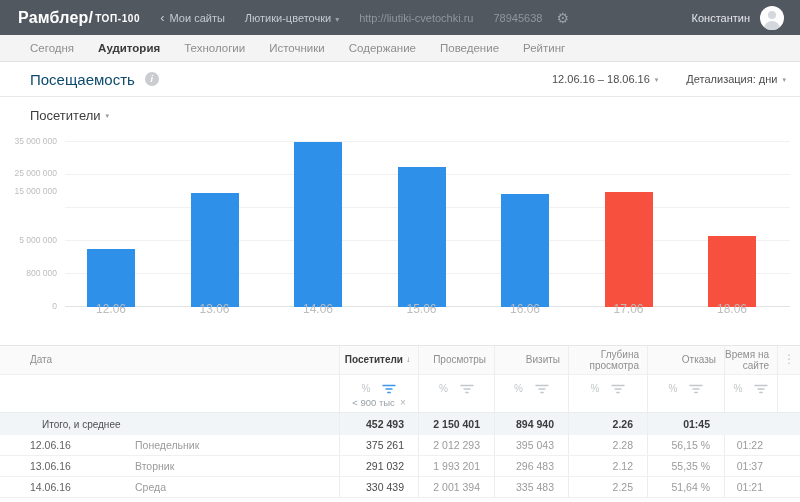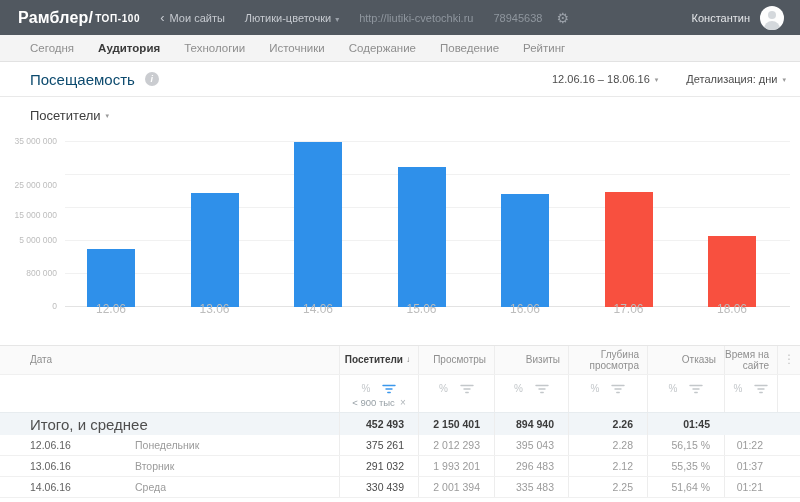--- a/index.html
+++ b/index.html
@@ -64,21 +64,21 @@
   .filter-row { height:37px; background:#fff; }
   .fcell { display:flex; flex-direction:column; align-items:center; }
   .ficons { display:flex; align-items:center; margin-top:8px; }
   .pct { font-size:10px; color:#c3c7ca; margin-right:12px; cursor:pointer; }
   .funnel { color:#c3c7ca; cursor:pointer; display:flex; }
   .funnel.active { color:#3b97ec; }
   .chip { display:flex; align-items:center; margin-top:3px; font-size:9.5px; color:#97a0a6; cursor:pointer; white-space:nowrap; }
   .chip-x { margin-left:5px; color:#b0b6ba; font-size:10px; }
 
   .totals { height:23px; background:#f1f5f8; border-top:1px solid #e7ecef; align-items:center; }
-  .totals-label { font-size:15px; color:#4e4e4e; padding-left:30px; display:flex; align-items:center; height:100%; }
+  .totals-label { font-size:10px; color:#4e4e4e; padding-left:42px; display:flex; align-items:center; height:100%; }
   .tval { display:flex; align-items:center; justify-content:flex-end; padding-right:14px; height:100%; font-size:10.5px; }
   .totals .tval { font-weight:bold; color:#3b3b3b; }
 
   .drow { height:21px; border-bottom:1px solid #f0f0f0; align-items:center; cursor:pointer; }
   .dcell-date { position:relative; height:100%; display:flex; align-items:center; }
   .d-date { font-size:10.5px; color:#616161; padding-left:30px; }
   .d-weekday { position:absolute; left:135px; font-size:10.5px; color:#9b9b9b; }
   .drow .tval { color:#9b9b9b; }
   .drow .tval.v-strong { color:#4a4a4a; }
 </style>
@@ -142,23 +142,23 @@
       <span class="caret2">▾</span>
     </div>
     <div class="plot" id="plot">
         <div class="gridline zero" style="top: 164px;"></div>
         <div class="ylabel" style="top: 159px; left: -63px;">0</div>
         <div class="gridline" style="top: 131px;"></div>
         <div class="ylabel" style="top: 126px; left: -63px;">800 000</div>
         <div class="gridline" style="top: 98px;"></div>
         <div class="ylabel" style="top: 93px; left: -63px;">5 000 000</div>
         <div class="gridline" style="top: 65px;"></div>
-        <div class="ylabel" style="top: 68px; left: -63px;">15 000 000</div>
+        <div class="ylabel" style="top: 44px; left: -63px;">15 000 000</div>
         <div class="gridline" style="top: 32px;"></div>
-        <div class="ylabel" style="top: 38px; left: -63px;">25 000 000</div>
+        <div class="ylabel" style="top: 26px; left: -63px;">25 000 000</div>
         <div class="gridline" style="top: -1px;"></div>
         <div class="ylabel" style="top: -6px; left: -63px;">35 000 000</div>
         <div class="bar" style="left: 22px; height: 58.1px; background: rgb(47, 144, 234);"></div>
         <div class="xlabel" style="left: 11px;">12.06</div>
         <div class="bar" style="left: 125.5px; height: 113.9px; background: rgb(47, 144, 234);"></div>
         <div class="xlabel" style="left: 114.5px;">13.06</div>
         <div class="bar" style="left: 229px; height: 165px; background: rgb(47, 144, 234);"></div>
         <div class="xlabel" style="left: 218px;">14.06</div>
         <div class="bar" style="left: 332.5px; height: 140.3px; background: rgb(47, 144, 234);"></div>
         <div class="xlabel" style="left: 321.5px;">15.06</div>

